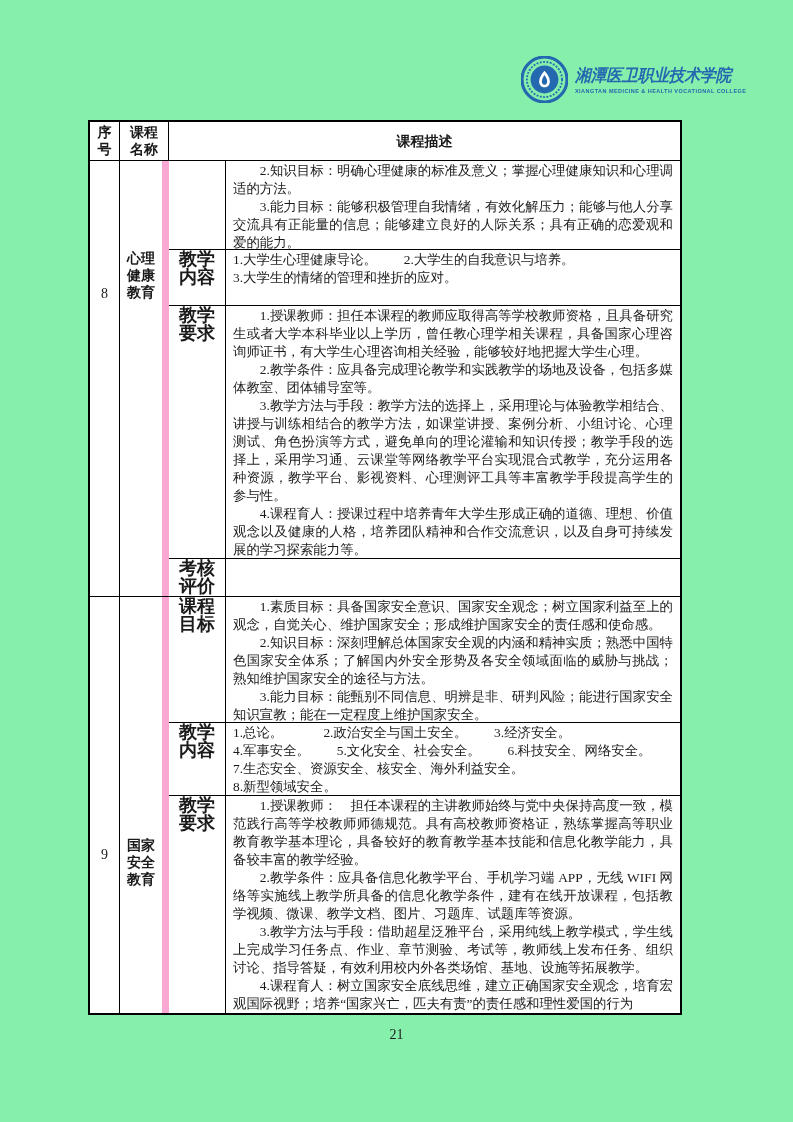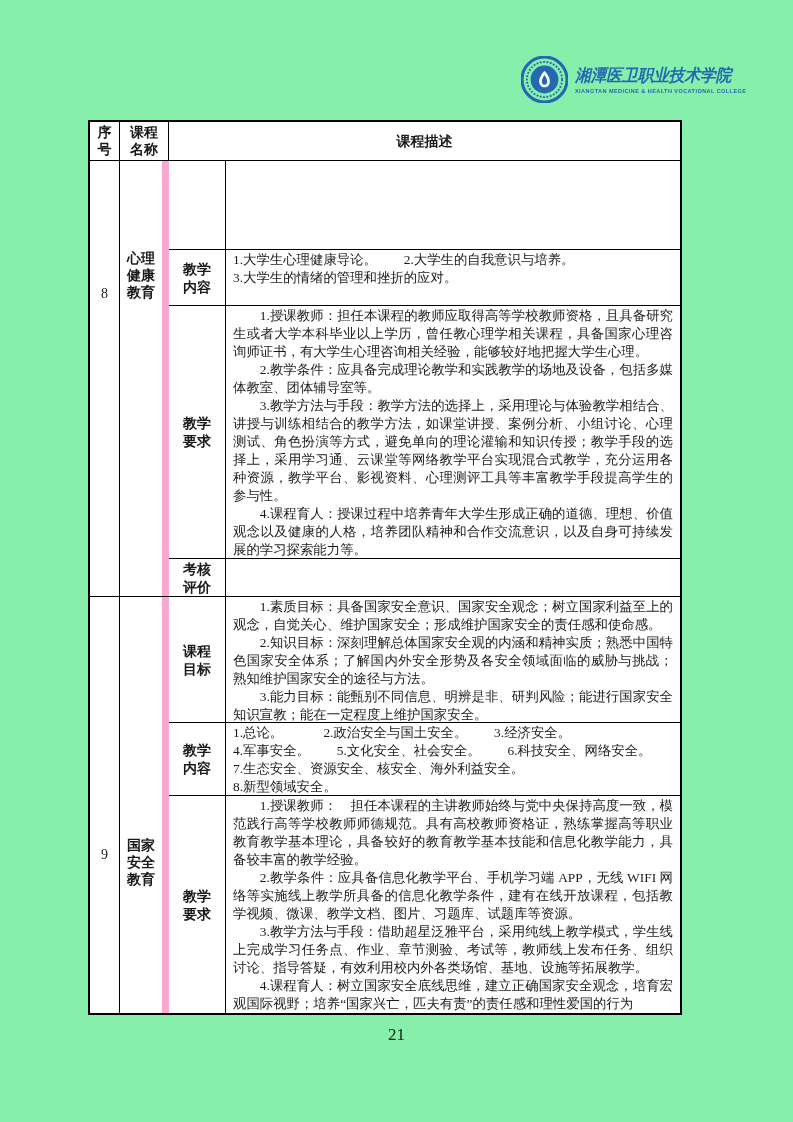--- a/index.html
+++ b/index.html
@@ -60,23 +60,23 @@
     font-size:14px; line-height:17px;
   }
   .row-8 .cname { top: 89px; }
   .row-9 .cname { top: 240px; }
 
   .cell-desc { flex: 1; display:flex; flex-direction:column; }
   .sec { display:flex; border-bottom:1px solid #000; }
   .sec:last-child { border-bottom:none; }
   .sec-label {
     width: 57px; border-right: 1px solid #000;
-    display:flex; flex-direction:column; align-items:center; justify-content:center;
+    display:flex; flex-direction:column; align-items:center; justify-content:flex-start;
     font-family:"Liberation Sans", sans-serif; font-weight:bold;
-    font-size:14px; line-height:18px; flex:0 0 auto;
+    font-size:18px; line-height:18px; flex:0 0 auto;
   }
   .sec-content {
     flex:1; padding: 1px 7px 0 7px;
     font-size: 13.4px; line-height: 18px;
     text-align: justify; overflow: hidden;
   }
   .para { text-indent: 2em; }
   .line { text-indent: 0; }
 
   
@@ -84,21 +84,21 @@
   .s8-1 { height: 56px; }
   .s8-2 { height: 253px; }
   .s8-3 { height: 37px; }
   .s9-0 { height: 126px; }
   .s9-1 { height: 73px; }
   .s9-2 { height: 217px; }
 
   
   .page-num {
     position:absolute; top:1027px; left:0; width:100%;
-    text-align:center; font-size:17px; line-height:16px;
+    text-align:center; font-size:14px; line-height:16px;
   }
 </style>
 </head>
 <body>
 
 <div class="page">
 
   <div class="logo">
     <svg class="logo-emblem" viewBox="0 0 46 46">
       <circle cx="23" cy="23" r="22" fill="none" stroke="#2468af" stroke-width="3"></circle>
@@ -139,20 +139,24 @@
         <div class="cname">
           <div>心理</div>
           <div>健康</div>
           <div>教育</div>
         </div>
       </div>
       <div class="cell-desc">
 
         <div class="sec s8-0">
           <div class="sec-label"></div>
+          <div class="sec-content">
+            <p class="para">2.知识目标：明确心理健康的标准及意义；掌握心理健康知识和心理调适的方法。</p>
+            <p class="para">3.能力目标：能够积极管理自我情绪，有效化解压力；能够与他人分享交流具有正能量的信息；能够建立良好的人际关系；具有正确的恋爱观和爱的能力。</p>
+          </div>
         </div>
 
         <div class="sec s8-1">
           <div class="sec-label">
             <div>教学</div>
             <div>内容</div>
           </div>
           <div class="sec-content">
             <p class="line">1.大学生心理健康导论。　　2.大学生的自我意识与培养。</p>
             <p class="line">3.大学生的情绪的管理和挫折的应对。</p>

